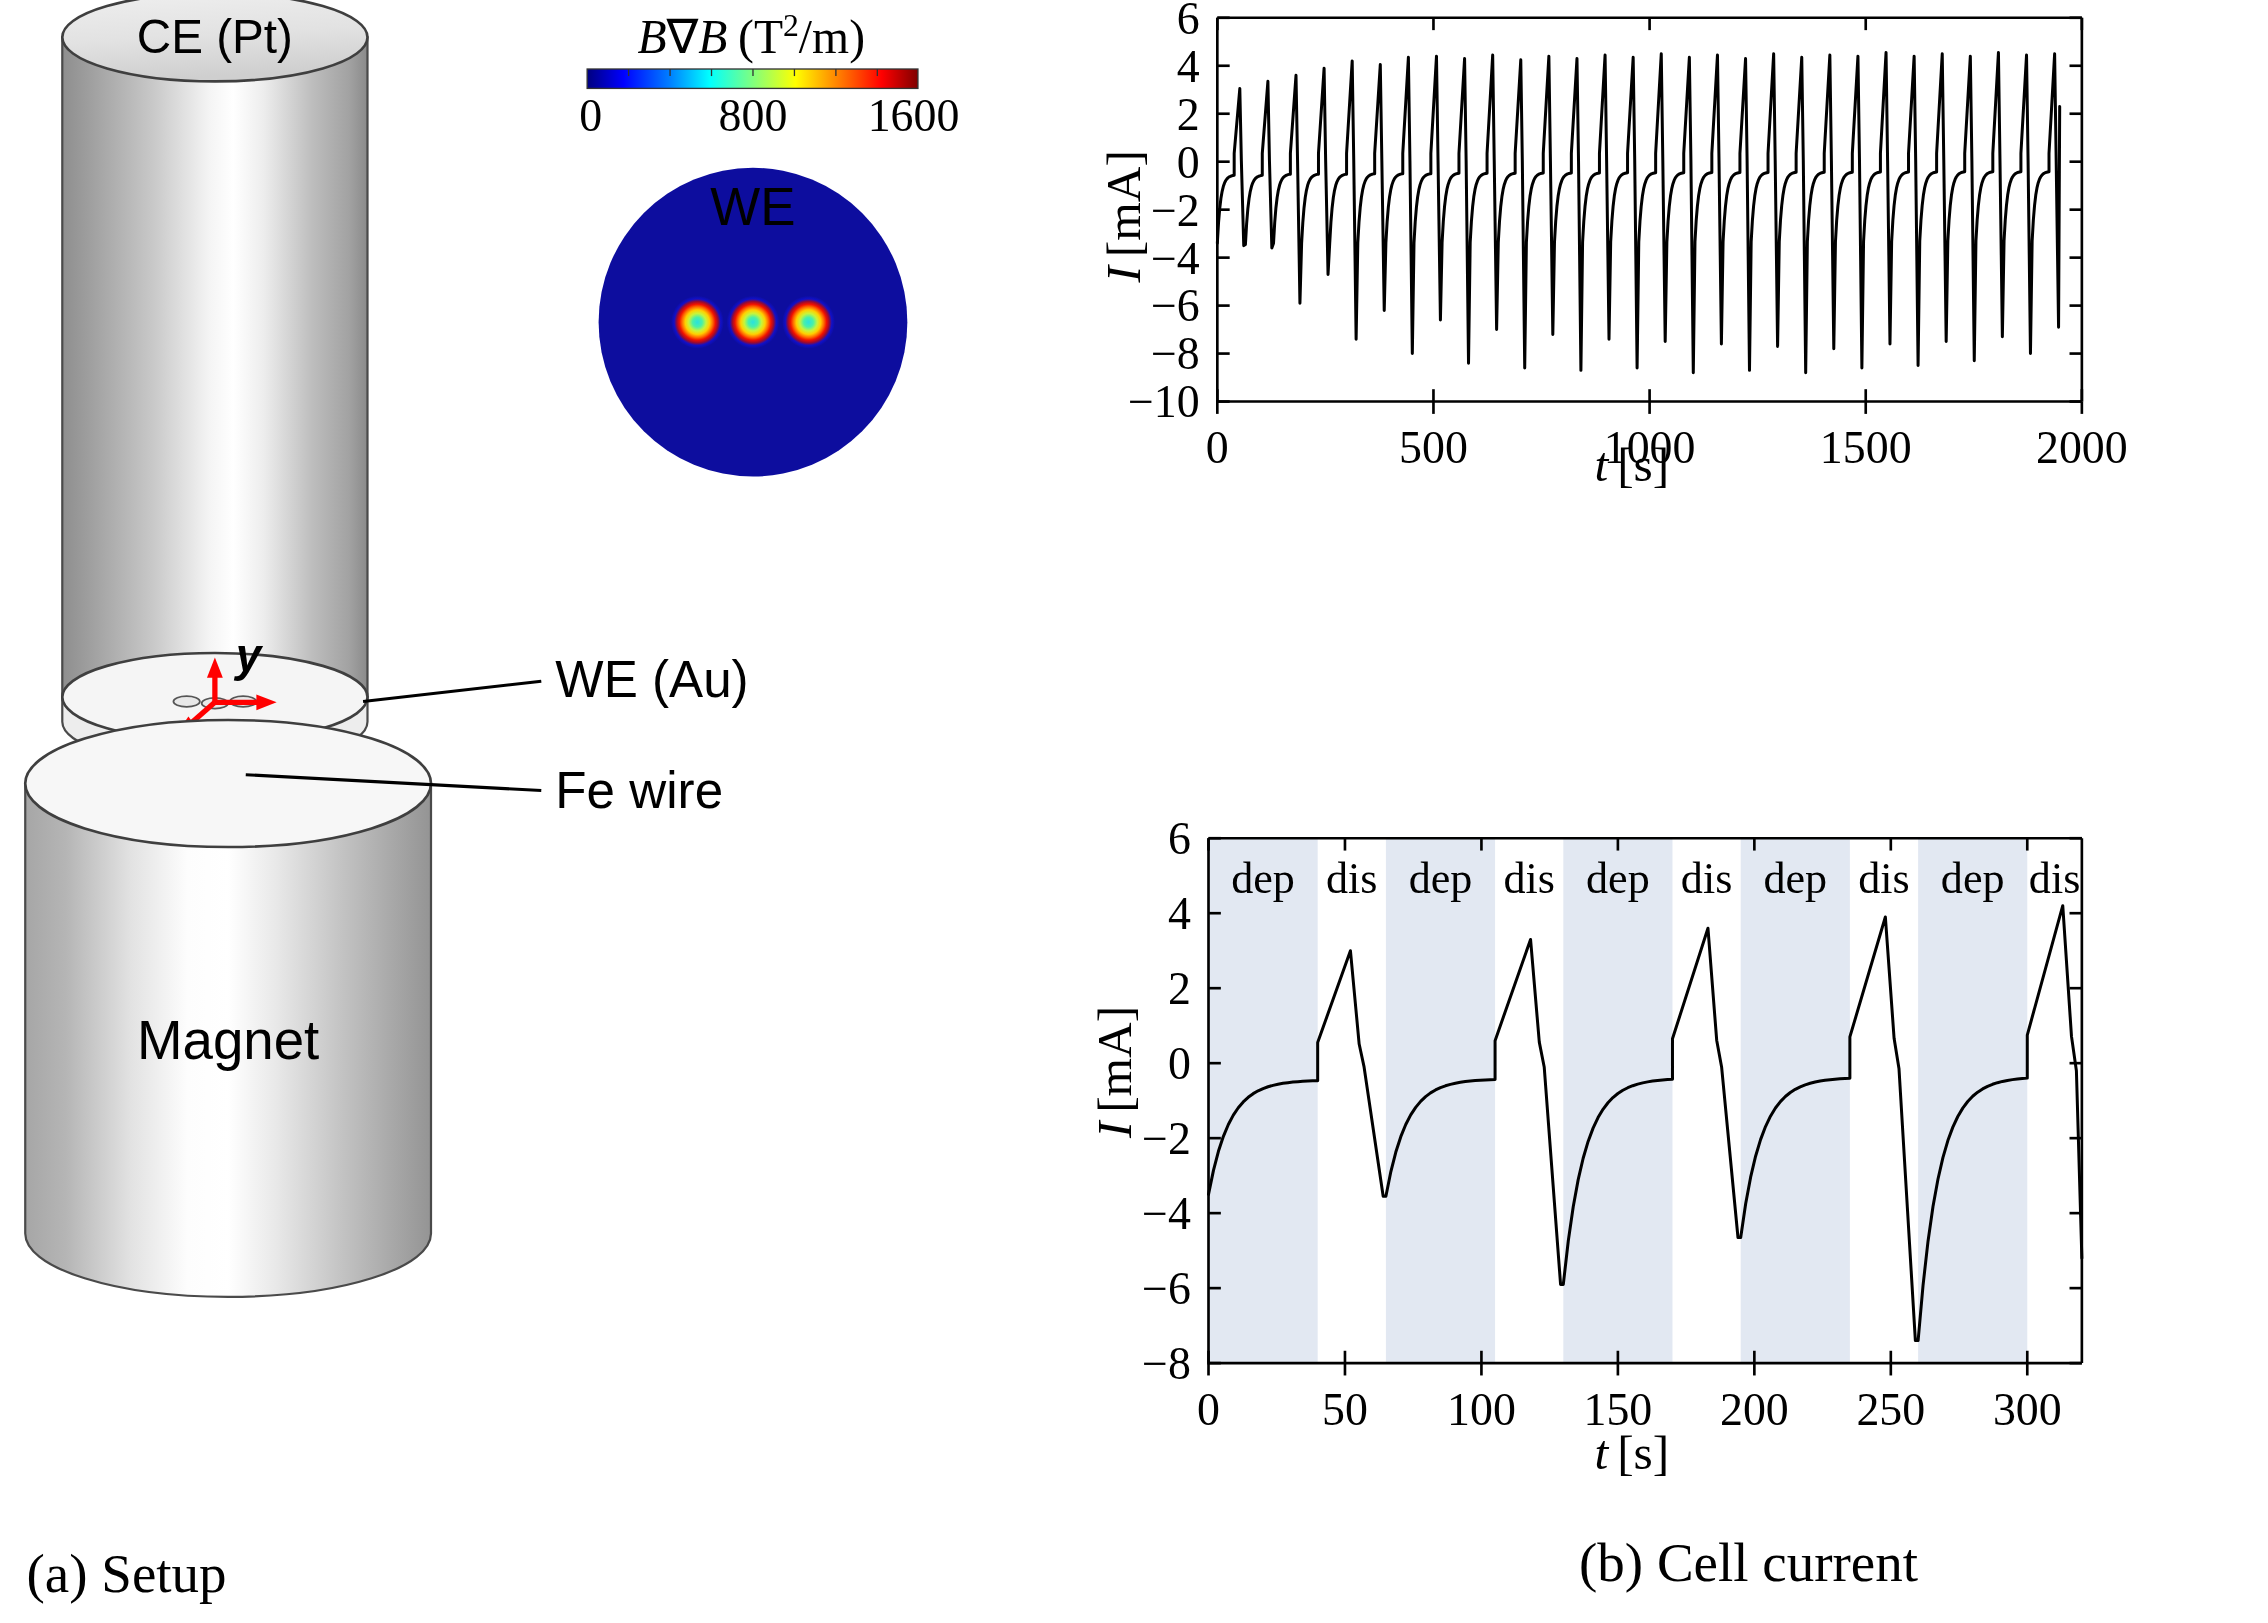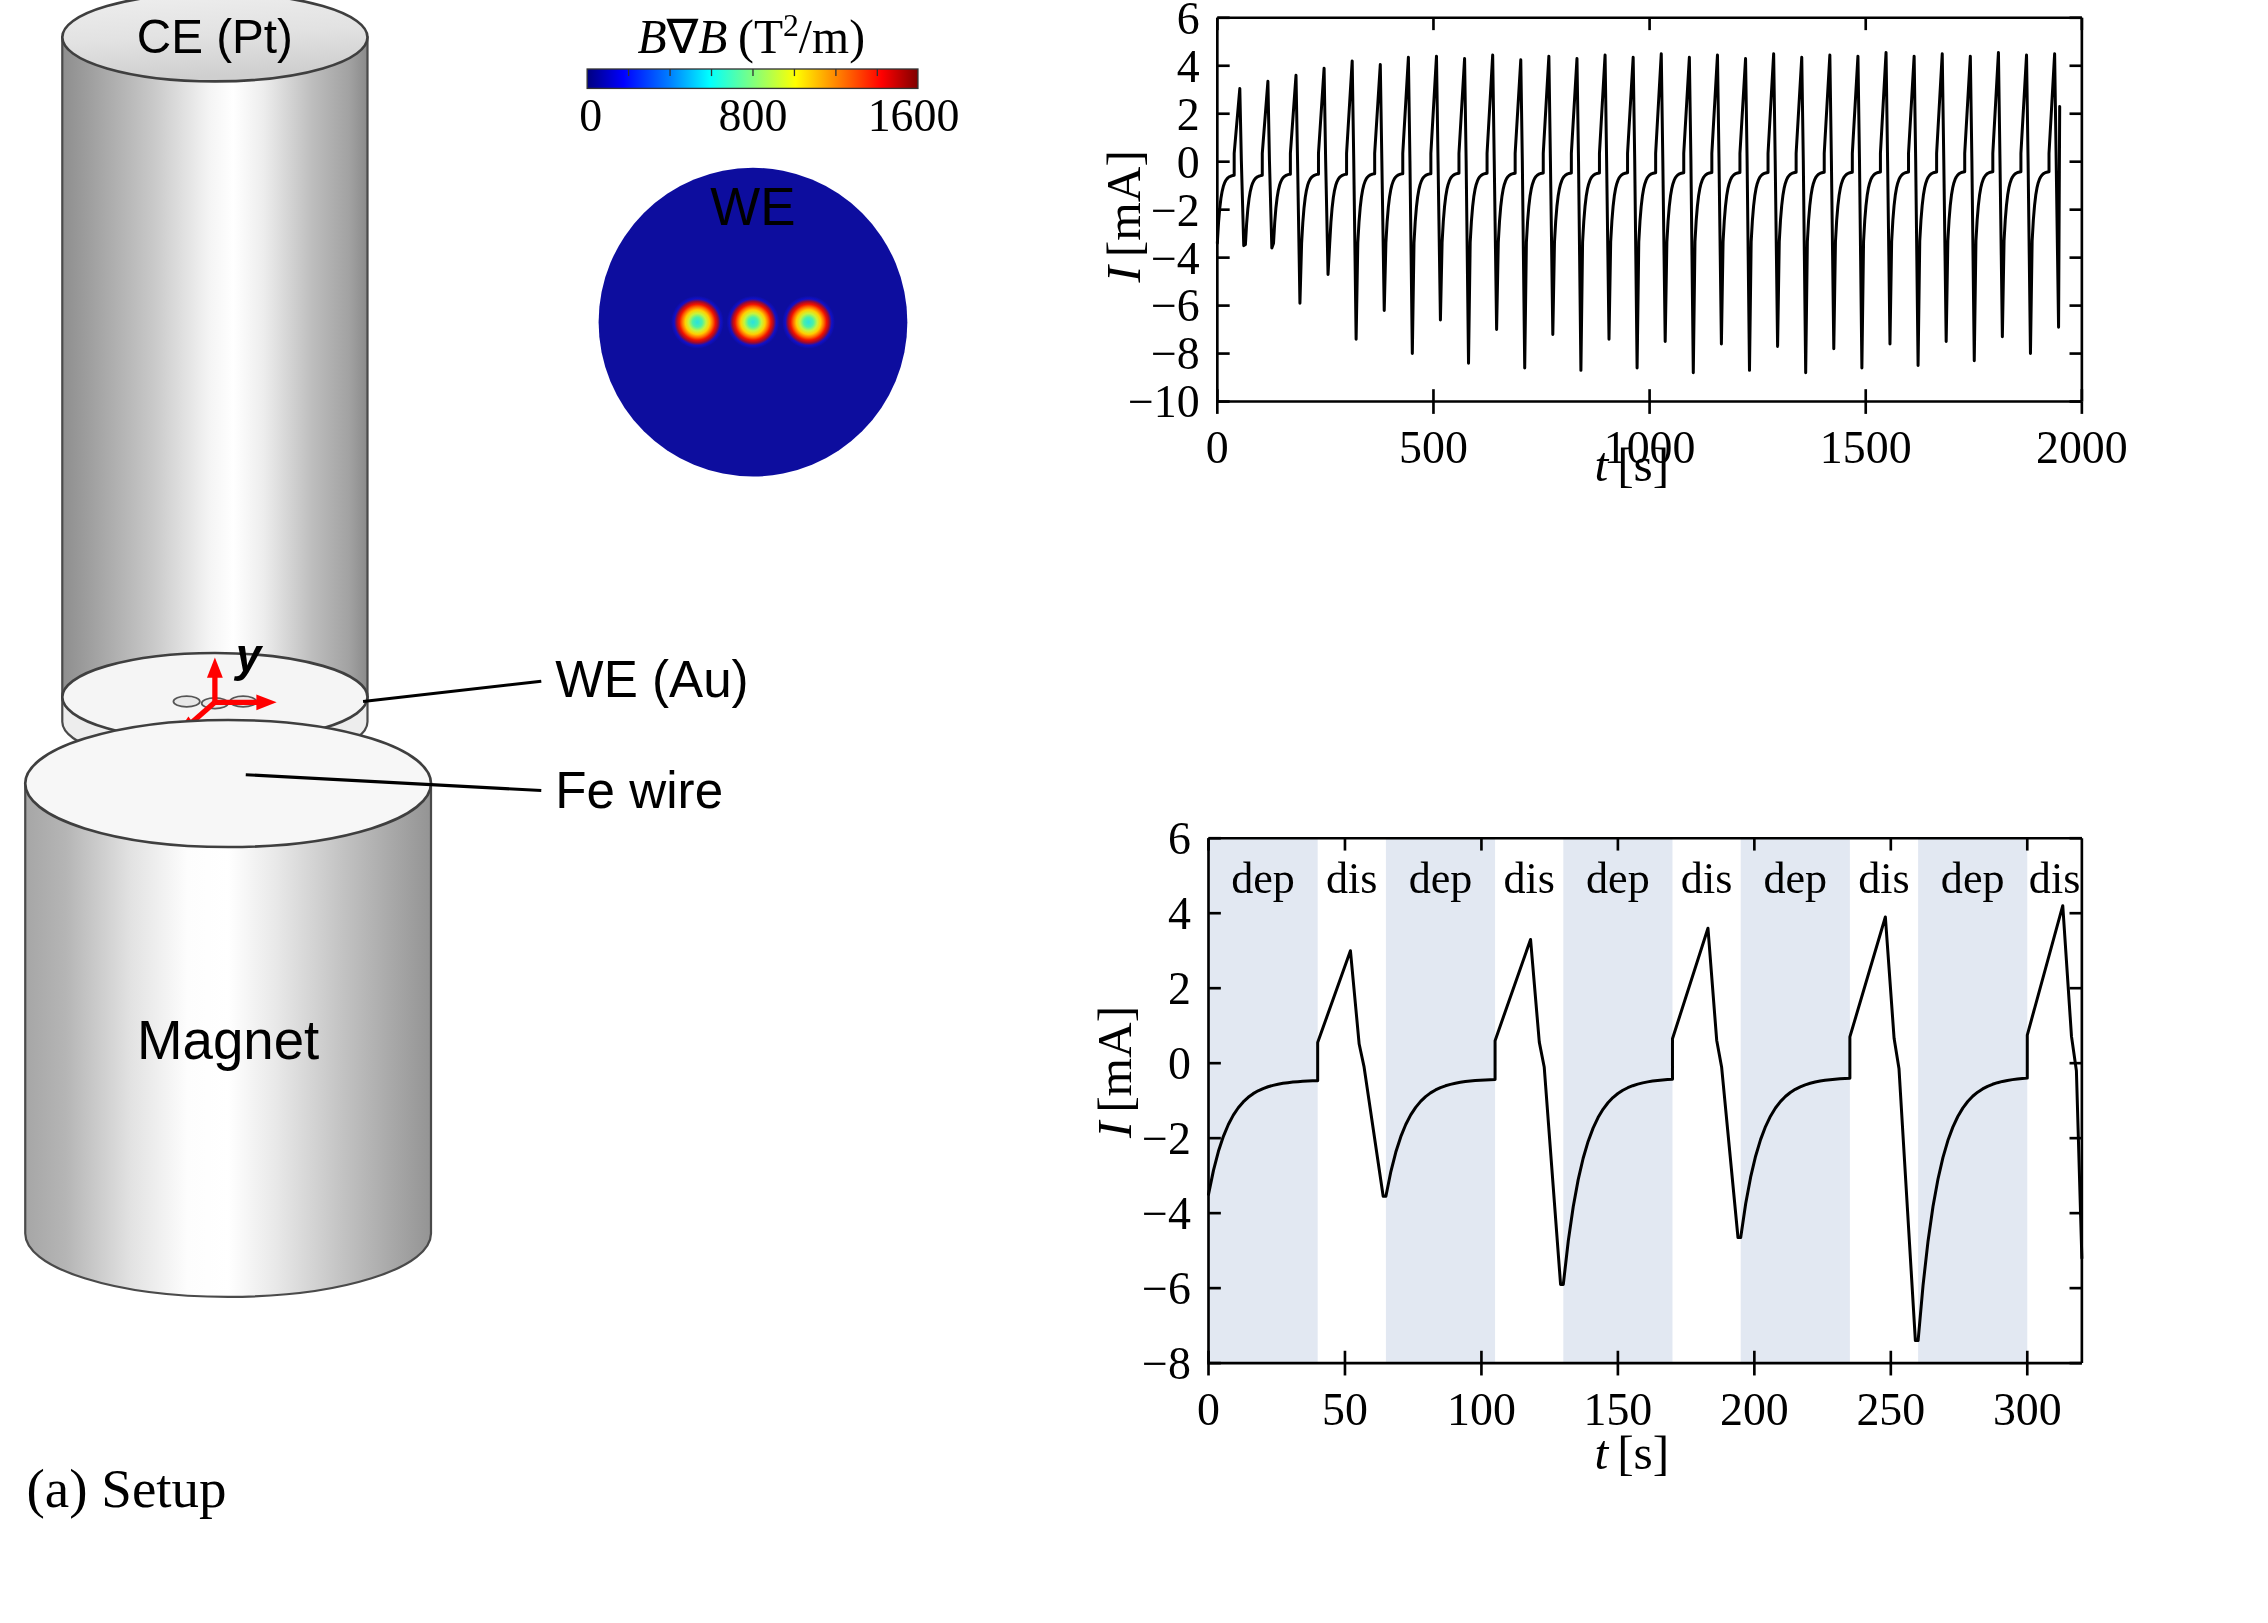--- a/index.html
+++ b/index.html
@@ -19,21 +19,21 @@
   #panel-setup { left: 12px; top: 0; width: 1085px; height: 1500px; }
   #panel-current { left: 1085px; top: 0; width: 1183px; height: 1500px; }
 
   .caption {
     position: absolute;
     font-family: "Liberation Serif", serif;
     font-size: 55px;
     color: #000;
     white-space: nowrap;
   }
-  #caption-a { left: 26.5px; top: 1457px; }
+  #caption-a { left: 26.5px; top: 1542px; }
   #caption-b { left: 1579px; top: 1531px; }
 
   .lbl-sans {
     font-family: "Liberation Sans", sans-serif;
     fill: #000;
   }
   .lbl-serif {
     font-family: "Liberation Serif", serif;
     fill: #000;
   }
@@ -336,15 +336,16 @@
           <tspan font-style="italic">I</tspan><tspan dx="10">[mA]</tspan>
         </text>
         <text id="bot-xlabel" class="axname" text-anchor="middle" x="620" y="1665">
           <tspan font-style="italic">t</tspan><tspan dx="10">[s]</tspan>
         </text>
       </g>
     </svg>
   </div>
 
   <div class="caption" id="caption-a">(a) Setup</div>
+  <div class="caption" id="caption-b">(b) Cell current</div>
 
 </div>
 
 
 </body></html>

